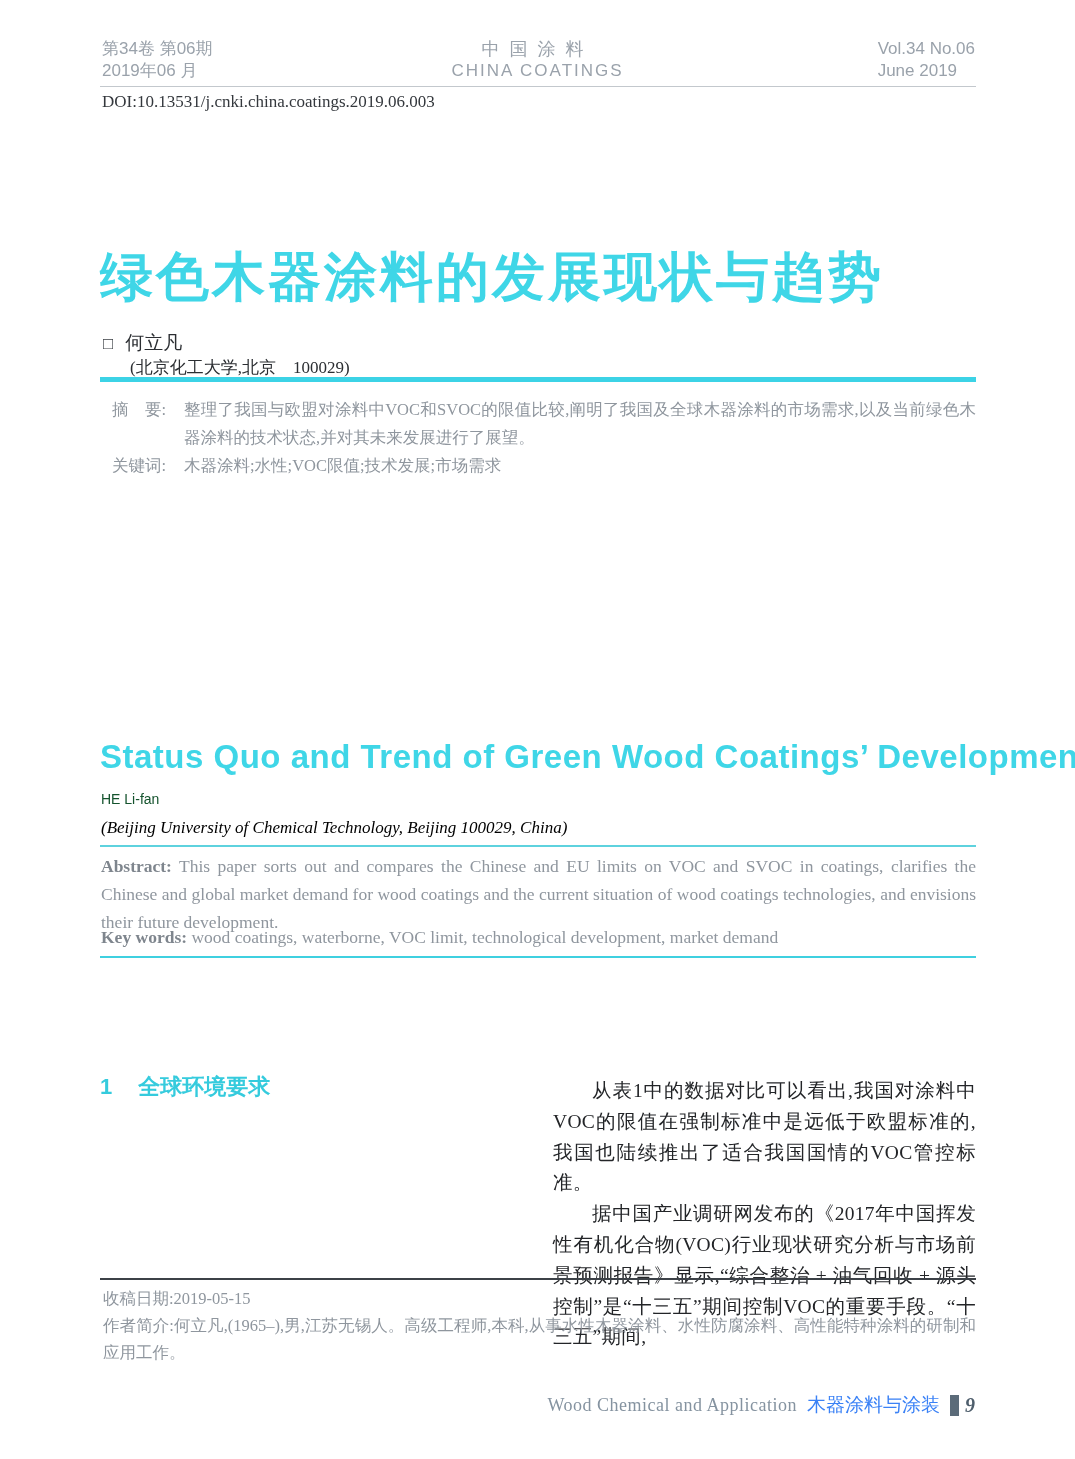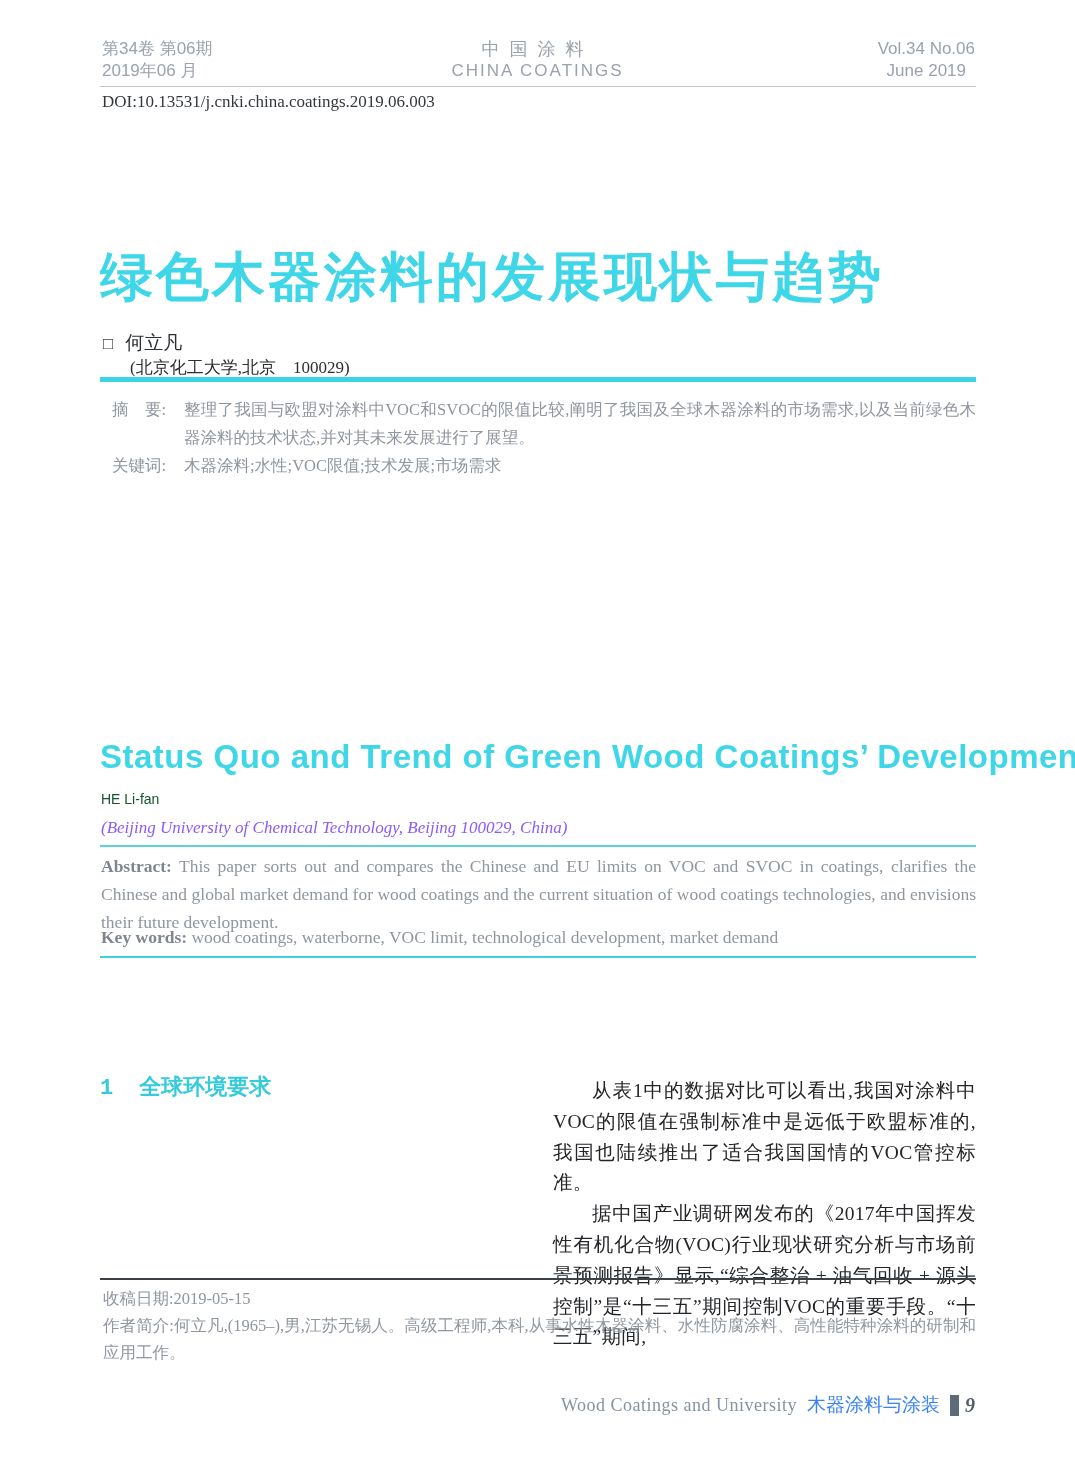--- a/index.html
+++ b/index.html
@@ -17,21 +17,21 @@
 
   
   .hdr-left, .hdr-center, .hdr-right {
     color: #9aa2ab;
     font-family: "Liberation Sans", sans-serif;
     font-size: 17px;
     line-height: 22px;
   }
   .hdr-left  { left: 102px; top: 38px; text-align: left; }
   .hdr-center{ left: 0; right: 0; top: 38px; text-align: center; }
-  .hdr-right { right: 100px; top: 38px; text-align: center; }
+  .hdr-right { right: 100px; top: 38px; text-align: left; }
   .hdr-center .jname-cn { letter-spacing: 10px; font-size: 18px; }
   .hdr-center .jname-en { letter-spacing: 2px; }
   .hdr-rule {
     left: 100px; top: 86px; width: 876px; height: 1px;
     background: #c3c8cd;
   }
   .doi-line {
     left: 102px; top: 92px;
     color: #34383d; font-size: 17px;
     font-family: "Liberation Serif", serif;
@@ -84,41 +84,41 @@
     letter-spacing: 0.5px;
     white-space: nowrap;
   }
   .author-en {
     left: 101px; top: 791px;
     color: #14532d; font-size: 14px;
     font-family: "Liberation Sans", sans-serif;
   }
   .affil-en {
     left: 101px; top: 818px;
-    color: #8b5cf6; font-size: 17px; font-style: italic;
+    color: #000000; font-size: 17px; font-style: italic;
   }
   .rule-thin1 { left: 100px; top: 845px; width: 876px; height: 2px; background: #5ed2de; }
   .abs-en {
     left: 101px; top: 852px; width: 875px;
     color: #8f969e; font-size: 17.5px; line-height: 28px;
     text-align: justify;
   }
   .abs-en b, .kw-en b { color: #7e858d; }
   .kw-en {
     left: 101px; top: 927px; width: 875px;
     color: #8f969e; font-size: 17.5px;
   }
   .rule-thin2 { left: 100px; top: 956px; width: 876px; height: 2px; background: #3fd0e0; }
 
   
   .col-left  { left: 100px; top: 1072px; width: 422px; }
   .col-right { left: 553px; top: 1076px; width: 423px; }
   .sec-head {
     color: #35cbdd;
-    font-family: Liberation Mono, monospace;
+    font-family: Liberation Sans, sans-serif;
     font-weight: 700;
     font-size: 22px;
     margin-bottom: 0;
   }
   .sec-head .sec-no { margin-right: 26px; }
   .body-para {
     color: #232528;
     font-size: 19.5px;
     line-height: 30.8px;
     text-align: justify;
@@ -210,19 +210,19 @@
     <p class="body-para">据中国产业调研网发布的《2017年中国挥发性有机化合物(VOC)行业现状研究分析与市场前景预测报告》显示,“综合整治 + 油气回收 + 源头控制”是“十三五”期间控制VOC的重要手段。“十三五”期间,</p>
   </div>
 
   <div class="abs fn-rule"></div>
   <div class="abs footnote">
     <div><span>收稿日期:</span><span>2019-05-15</span></div>
     <div><span>作者简介:</span><span>何立凡,(1965–),男,江苏无锡人。高级工程师,本科,从事水性木器涂料、水性防腐涂料、高性能特种涂料的研制和应用工作。</span></div>
   </div>
 
   <div class="abs page-footer">
-    <span class="f-en">Wood Coatings and University</span>
+    <span class="f-en">Wood Chemical and Application</span>
     <span class="f-cn">木器涂料与涂装</span>
     <span class="f-bar"></span>
     <span class="f-page">9</span>
   </div>
 
 </div>
 
 </body></html>

